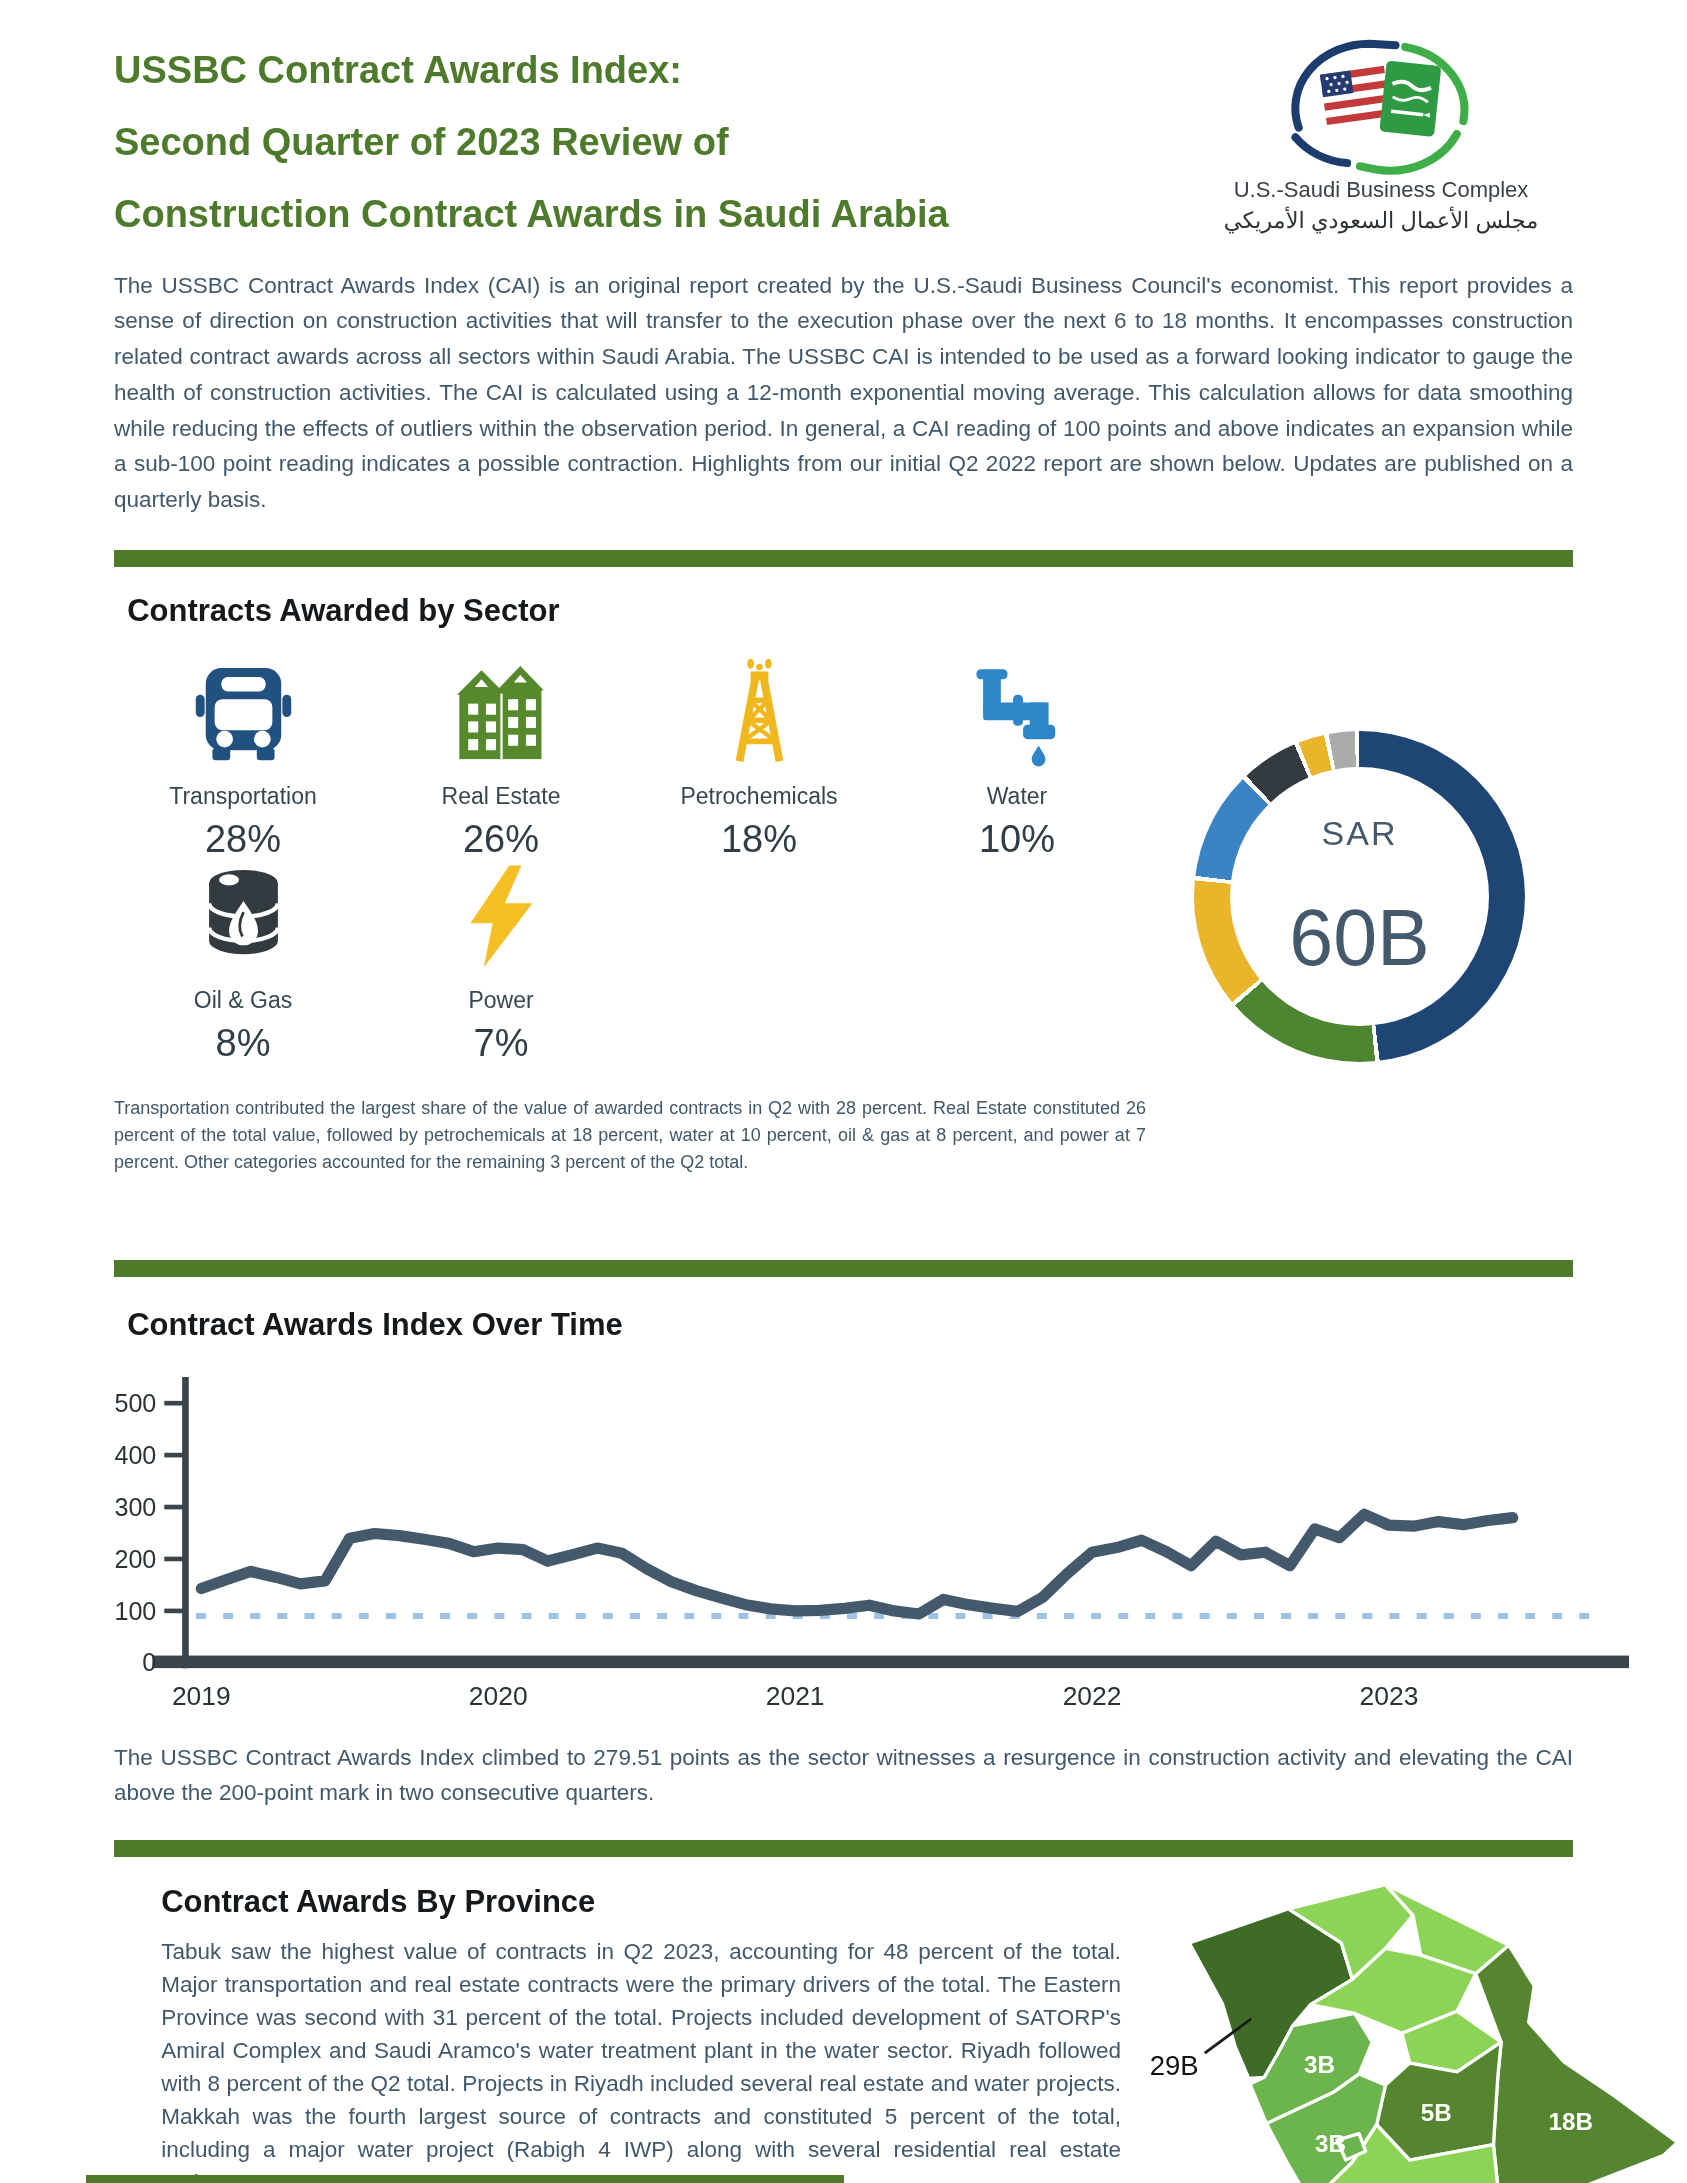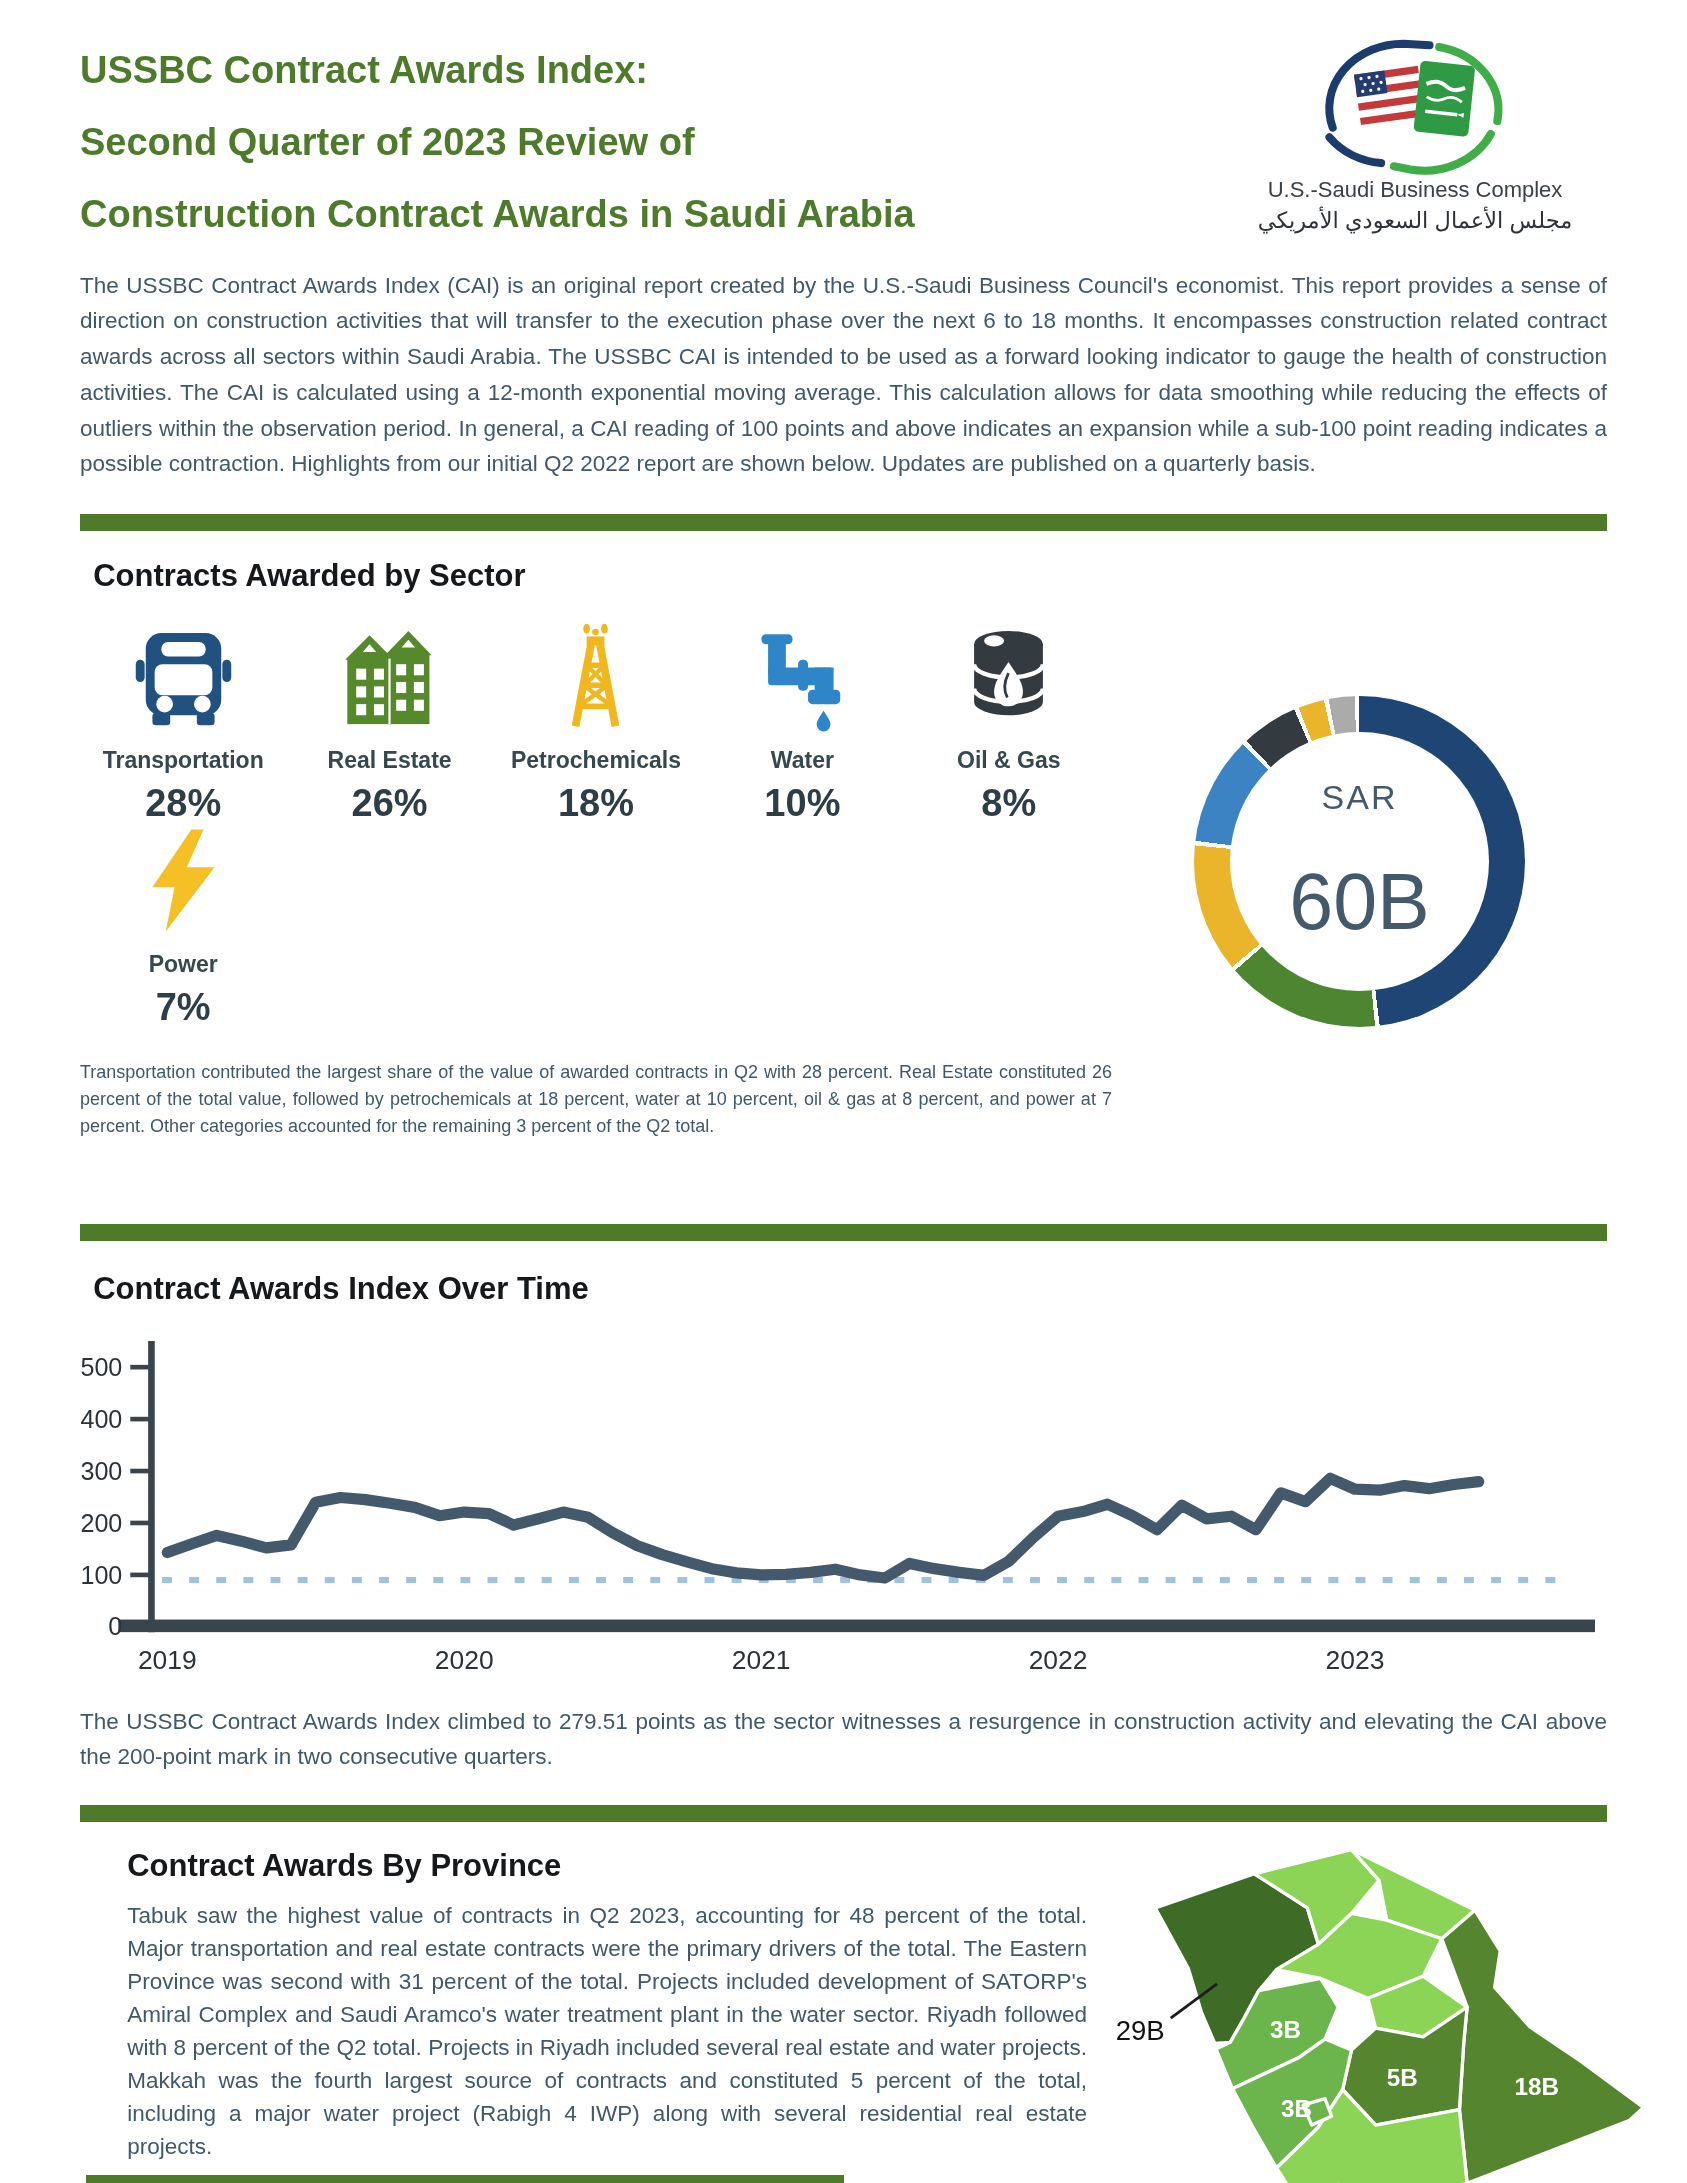--- a/index.html
+++ b/index.html
@@ -1,35 +1,35 @@
 <!DOCTYPE html>
 <html style="font-size:10.6px"><head>
 <meta charset="utf-8">
 <style>
   html,body{margin:0;padding:0;background:#fff;}
   body{width:1687px;height:2183px;position:relative;font-family:"Liberation Sans",sans-serif;overflow:hidden;}
-  .page{position:absolute;inset:0;padding:0 80px;box-sizing:border-box;}
+  .page{position:absolute;inset:0;padding:0 114px;box-sizing:border-box;}
   
   .header{display:flex;justify-content:space-between;align-items:flex-start;padding-top:34px;}
   .h1{font-size:38px;font-weight:bold;color:#4E7A2B;line-height:1.9;margin:0;max-width:1092px;}
   .logo-block{width:437px;display:flex;flex-direction:column;align-items:center;margin-right:-26.5px;}
   .logo-art{width:212px;height:142px;}
   .logo-en{font-size:22px;color:#3A4148;margin-top:1.3px;white-space:nowrap;}
   .logo-ar{font-size:22.5px;color:#2E3338;margin-top:4px;white-space:nowrap;}
   
   .intro{font-size:22.5px;line-height:1.59;color:#41586A;text-align:justify;margin-top:17px;}
   .divider{height:17px;background:#4F7A29;}
   .div1{margin-top:32px;}
   .div2{margin-top:66px;}
   .div3{margin-top:30px;}
   h2{font-size:31px;font-weight:bold;color:#15191C;margin:0;padding-left:13.2px;}
   
   .sector-wrap{display:flex;margin-top:26.5px;}
   .sec-left{width:1032px;flex:none;}
-  .icons-row{display:grid;grid-template-columns:repeat(5,1fr);margin-top:28px;font-weight:bold;}
+  .icons-row{display:grid;grid-template-columns:repeat(4,1fr);margin-top:28px;}
   .sector-item{display:flex;flex-direction:column;align-items:center;}
   .sector-item svg{width:111px;height:111px;}
   .sec-label{font-size:23px;color:#37474F;margin-top:14.6px;white-space:nowrap;}
   .sec-pct{font-size:38px;color:#2F3E46;margin-top:8px;}
   .sec-para{font-size:18px;line-height:1.5;color:#41586A;text-align:justify;margin-top:30px;}
   .sec-right{flex:1;display:flex;align-items:center;justify-content:center;}
   .donut{width:331px;height:331px;border-radius:50%;position:relative;margin-top:6.6px;}
   .donut-hole{position:absolute;inset:36px;background:#fff;border-radius:50%;display:flex;flex-direction:column;align-items:center;justify-content:center;gap:44px;}
   .donut-sar{font-size:34px;color:#44596B;letter-spacing:2px;}
   .donut-val{font-size:79px;color:#44596B;font-weight:500;line-height:1.05;}

